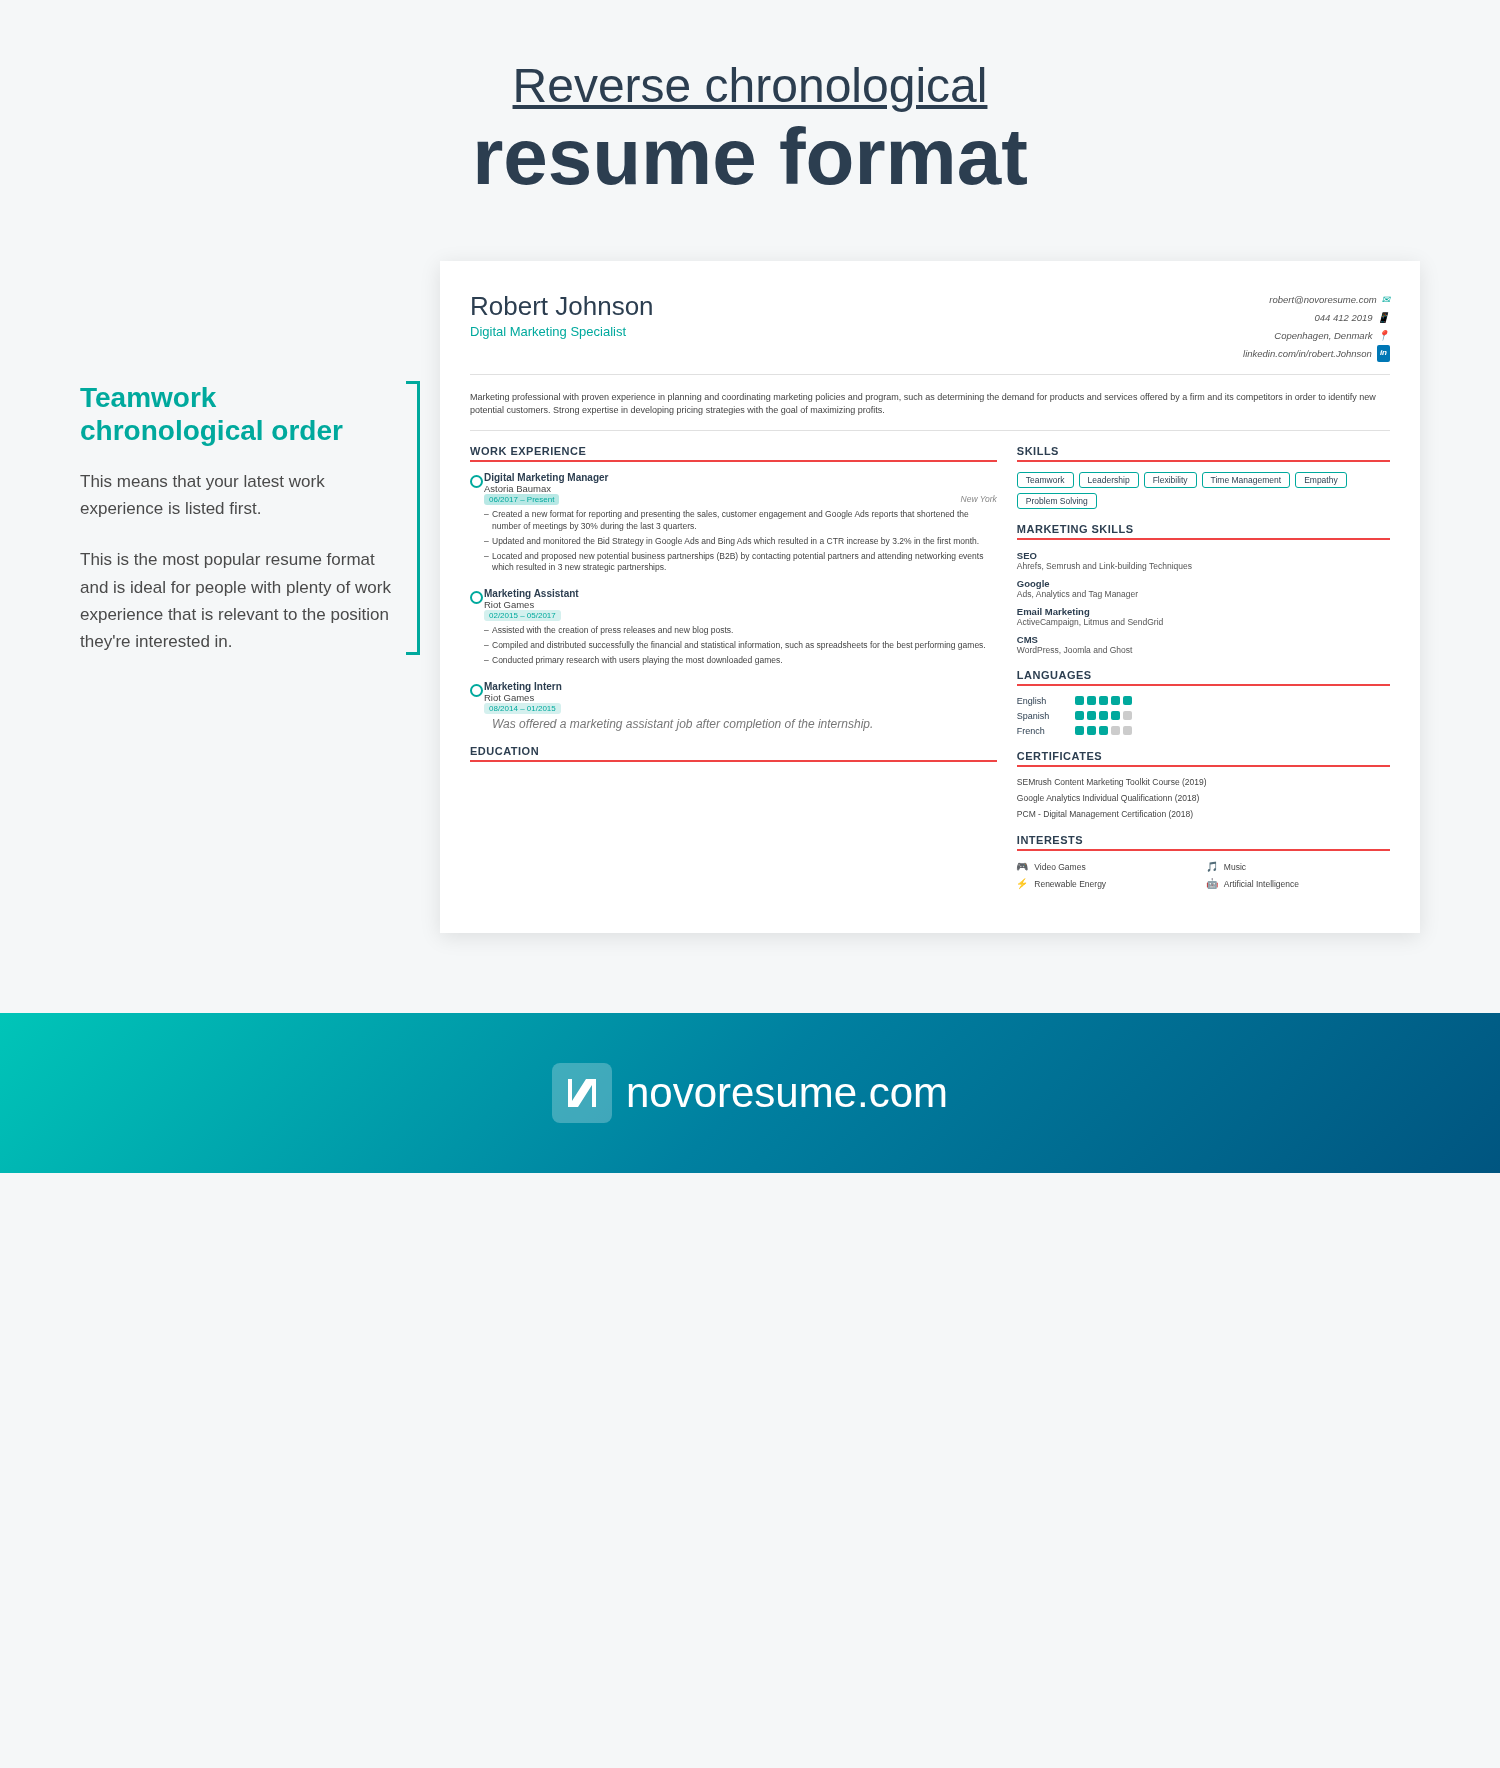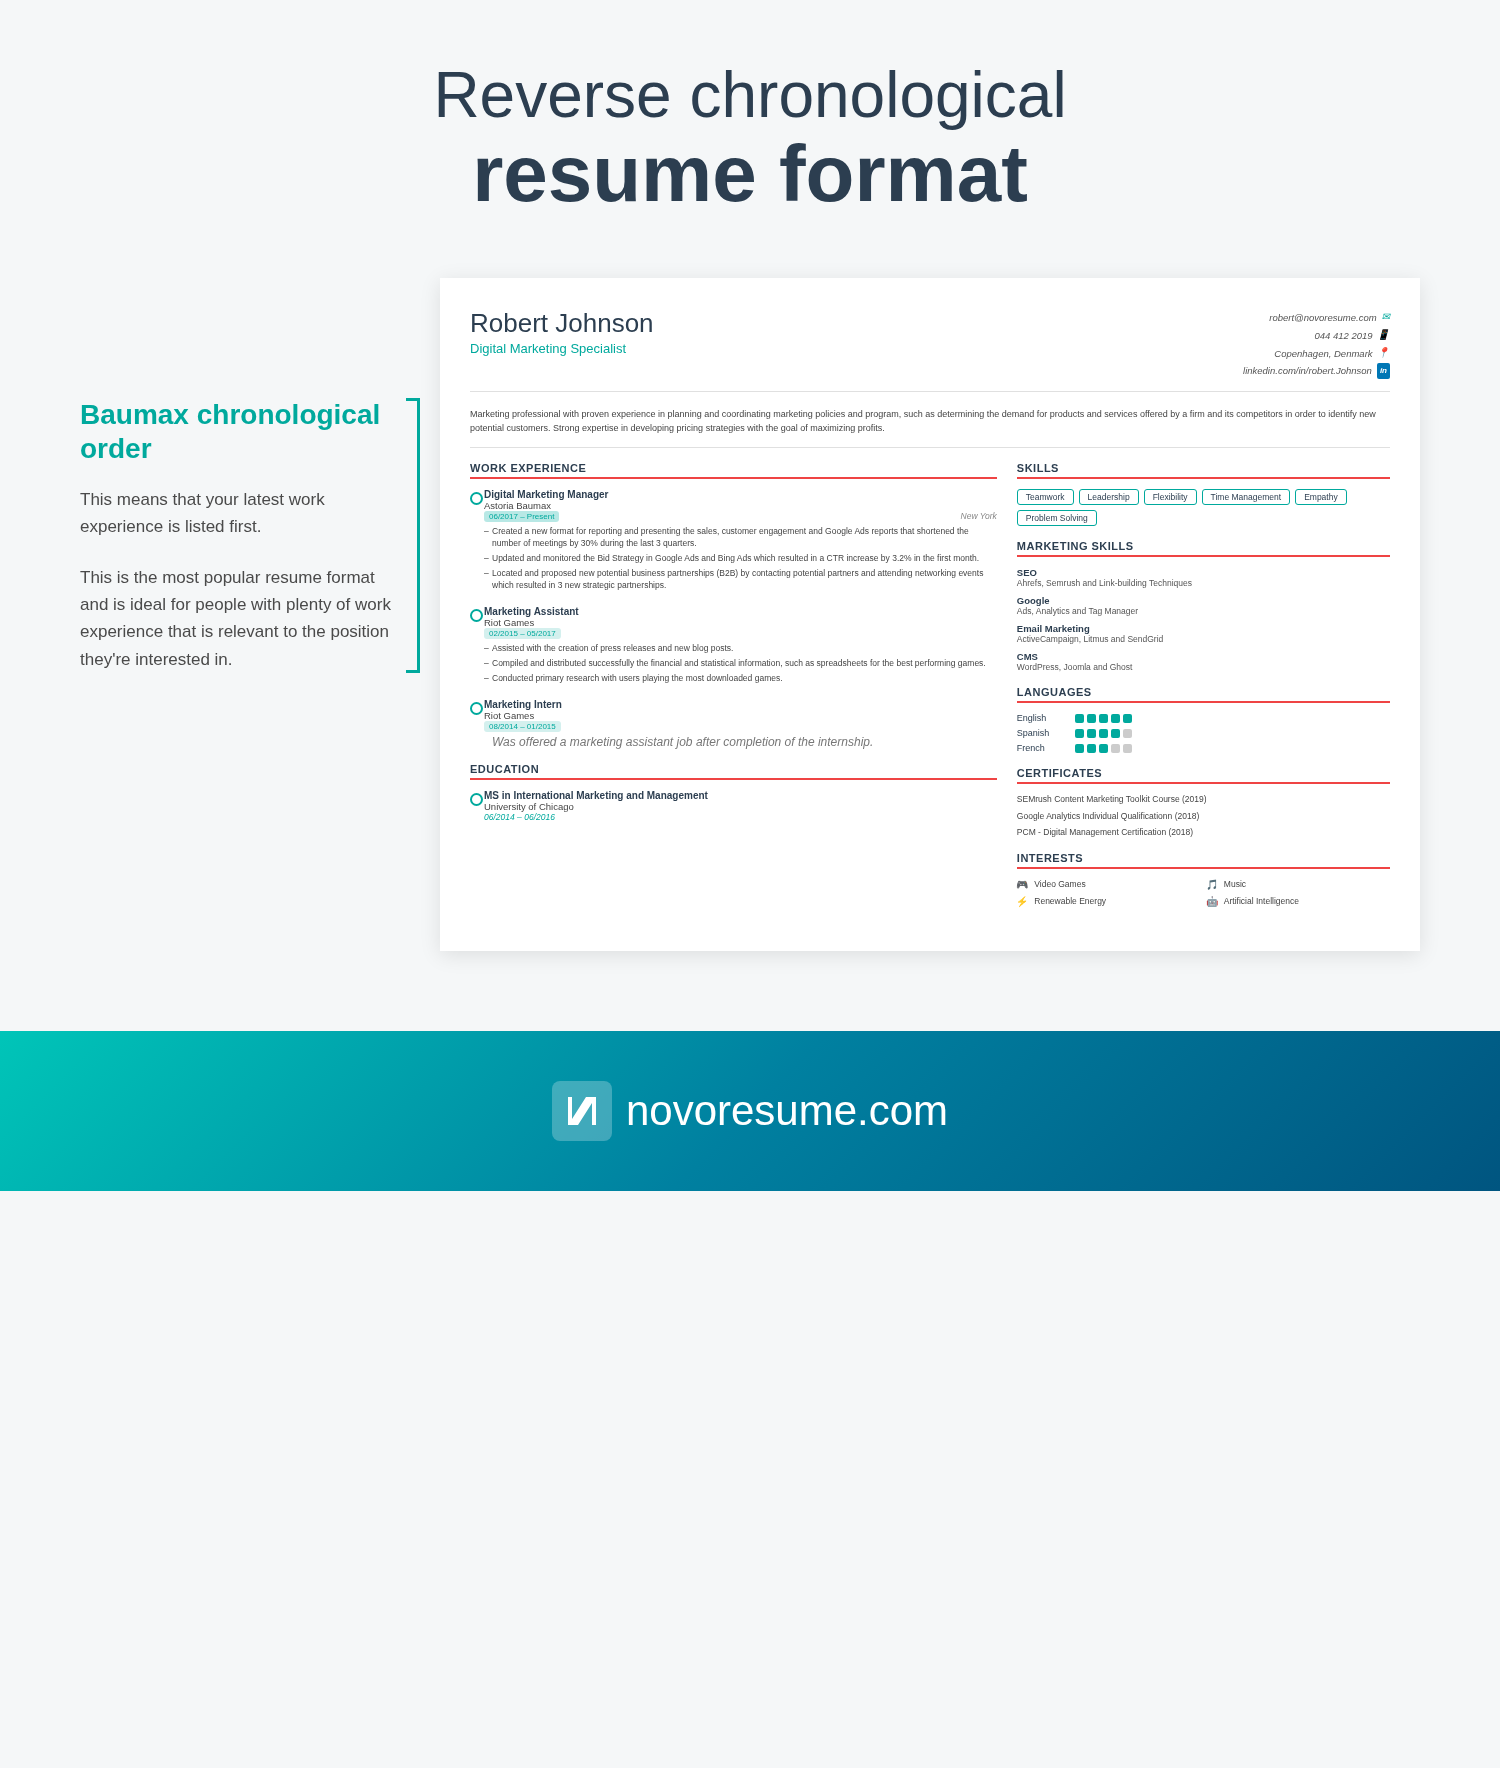--- a/index.html
+++ b/index.html
@@ -10,24 +10,25 @@
       min-height: 1768px;
     }
 
     
     .header-section {
       background: #f5f7f8;
       text-align: center;
       padding: 60px 20px 40px;
     }
     .header-title-light {
-      font-size: 64px;
+      font-size: 48px;
       font-weight: 300;
       color: #2c3e50;
       line-height: 1.1;
+      text-decoration: underline;
     }
     .header-title-bold {
       font-size: 80px;
       font-weight: 800;
       color: #2c3e50;
       line-height: 1.1;
     }
 
     
     .main-content {
@@ -388,21 +389,21 @@
   <div class="header-title-bold">resume format</div>
 </div>
 
 <div class="main-content">
 
   <div class="left-sidebar">
     <div class="bracket-decoration">
       <div class="bracket-line"></div>
       <div class="bracket-top"></div>
       <div class="bracket-bottom"></div>
-      <div class="sidebar-heading">Baumax chronological order</div>
+      <div class="sidebar-heading">Teamwork chronological order</div>
       <div class="sidebar-text">This means that your latest work experience is listed first.</div>
       <div class="sidebar-text">This is the most popular resume format and is ideal for people with plenty of work experience that is relevant to the position they're interested in.</div>
     </div>
   </div>
 
   <div class="resume-card">
 
     <div class="resume-header">
       <div>
         <div class="resume-name">Robert Johnson</div>
@@ -469,25 +470,20 @@
             <div class="company-name">Riot Games</div>
             <div class="date-location-row">
               <span class="date-badge">08/2014 – 01/2015</span>
             </div>
             <div class="internship-note"><em>Was offered a marketing assistant job after completion of the internship.</em></div>
           </div>
         </div>
 
         <div class="section-wrapper">
           <div class="section-header">EDUCATION</div>
-          <div class="edu-entry">
-            <div class="edu-degree">MS in International Marketing and Management</div>
-            <div class="edu-school">University of Chicago</div>
-            <div class="edu-dates">06/2014 – 06/2016</div>
-          </div>
         </div>
 
       </div>
 
       <div class="resume-right-col">
 
         <div class="section-wrapper">
           <div class="section-header">SKILLS</div>
           <div class="skills-tags">
             <span class="skill-tag">Teamwork</span>

